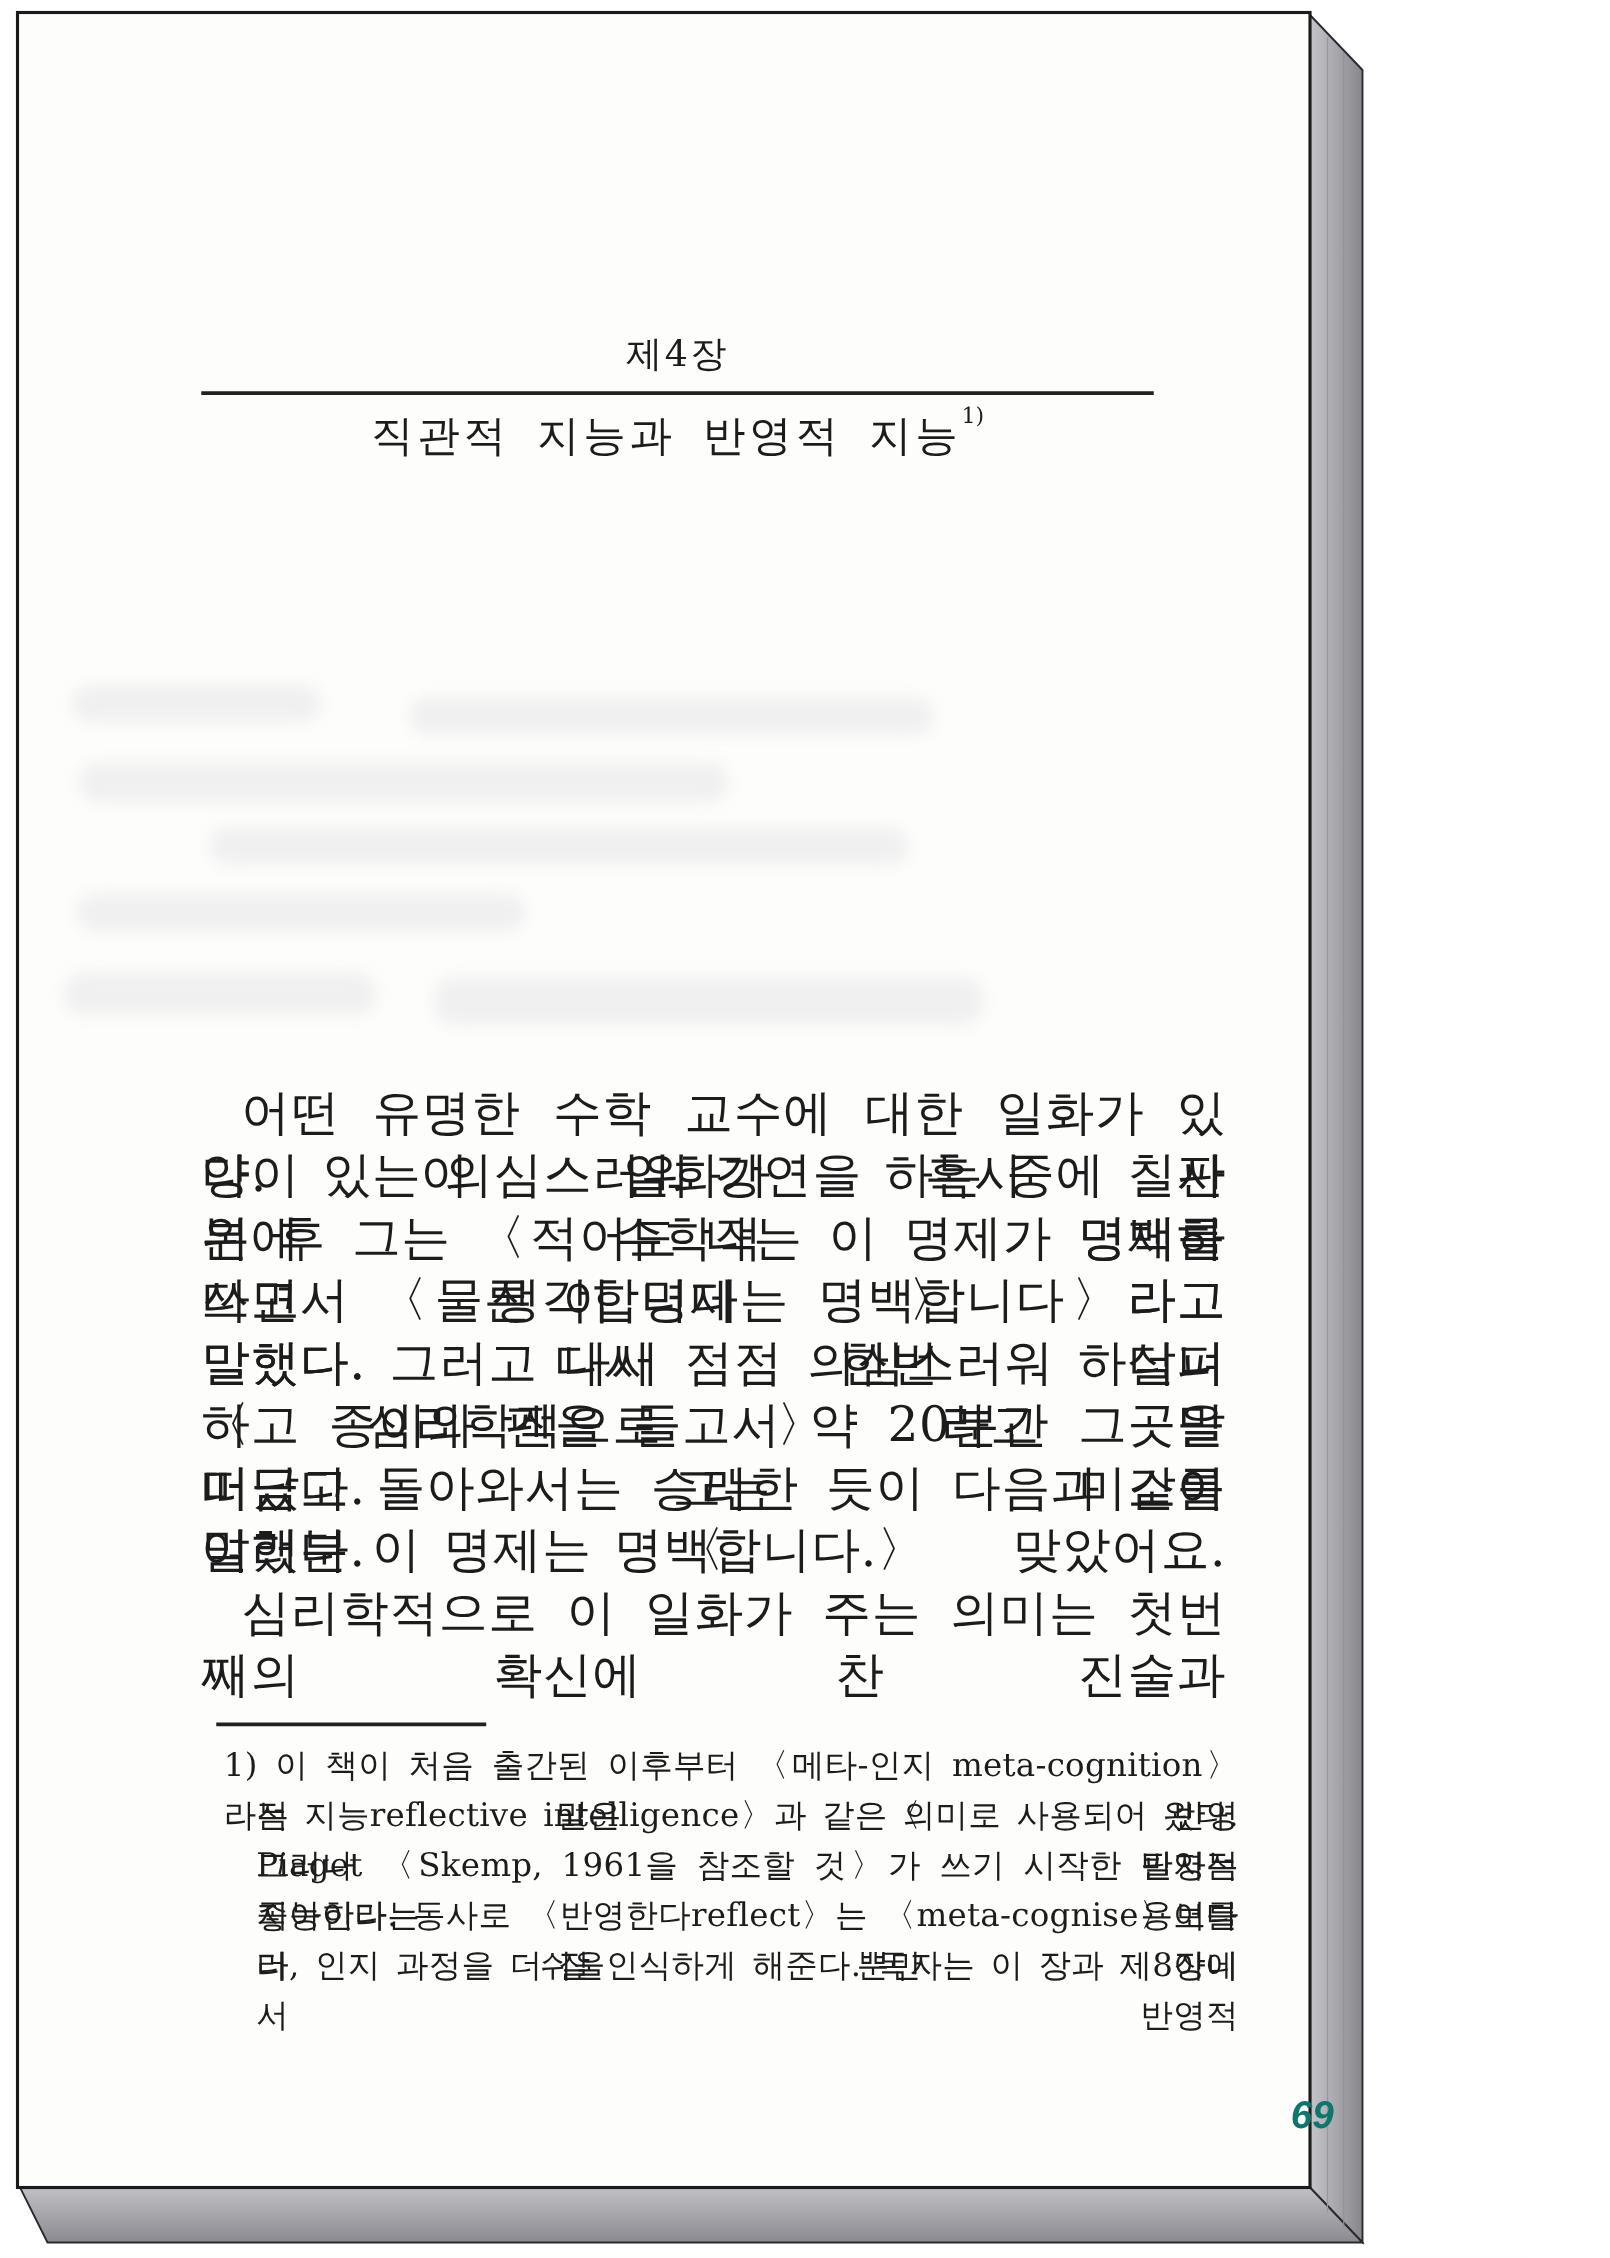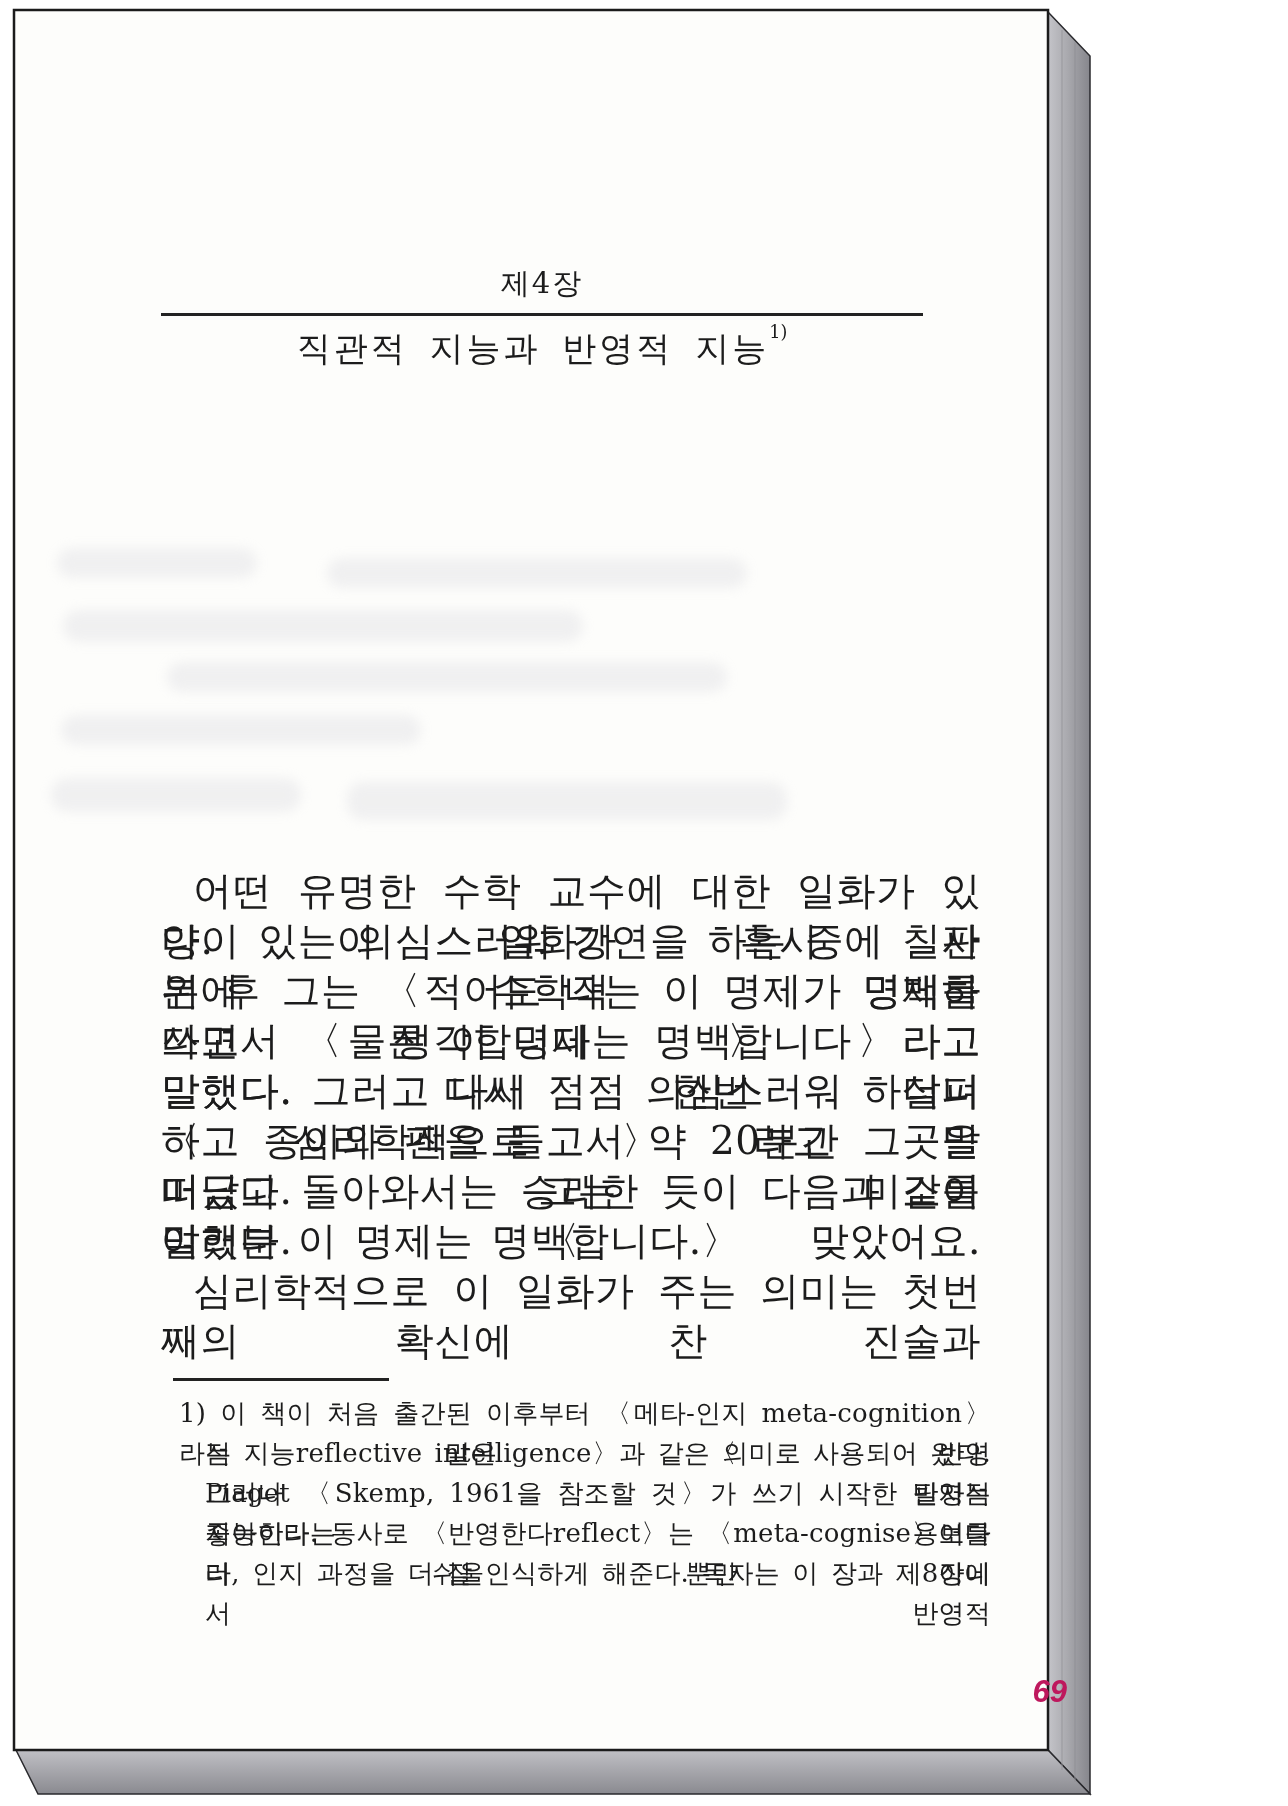--- a/index.html
+++ b/index.html
@@ -41,21 +41,21 @@
   .footnote-block{
     position:absolute;left:152px;top:1383px;width:812px;
     font-size:26px;word-spacing:3px;letter-spacing:0.2px;
   }
   .fn-line{height:40px;line-height:40px;white-space:nowrap;}
   .fn-cont{padding-left:26px;}
   .fn-jlast{text-align:justify;text-align-last:justify;white-space:normal;}
   .page-number{
     position:absolute;left:960px;top:1664px;width:80px;text-align:right;
     font-family:"Liberation Sans","DejaVu Sans",sans-serif;
-    font-size:31px;font-weight:700;font-style:italic;color:#be185d;
+    font-size:31px;font-weight:700;font-style:italic;color:#0f766e;
   }
   .bleed{
     position:absolute;background:#cfcfd7;opacity:0.28;border-radius:16px;
     filter:blur(6px);
   }
   .b1{left:30px;top:538px;width:200px;height:30px;}
   .b2{left:300px;top:548px;width:420px;height:30px;}
   .b3{left:36px;top:600px;width:520px;height:32px;}
   .b4{left:140px;top:652px;width:560px;height:30px;}
   .b5{left:34px;top:705px;width:360px;height:30px;}

